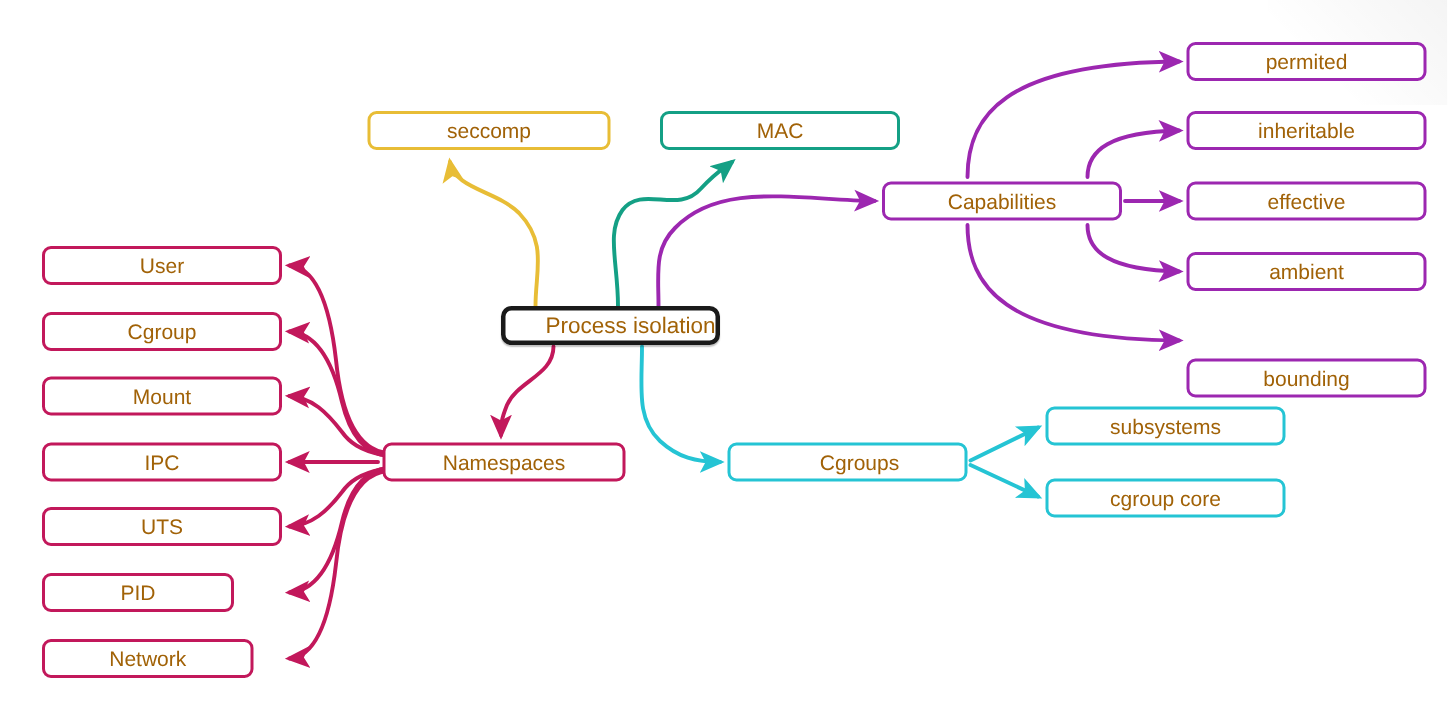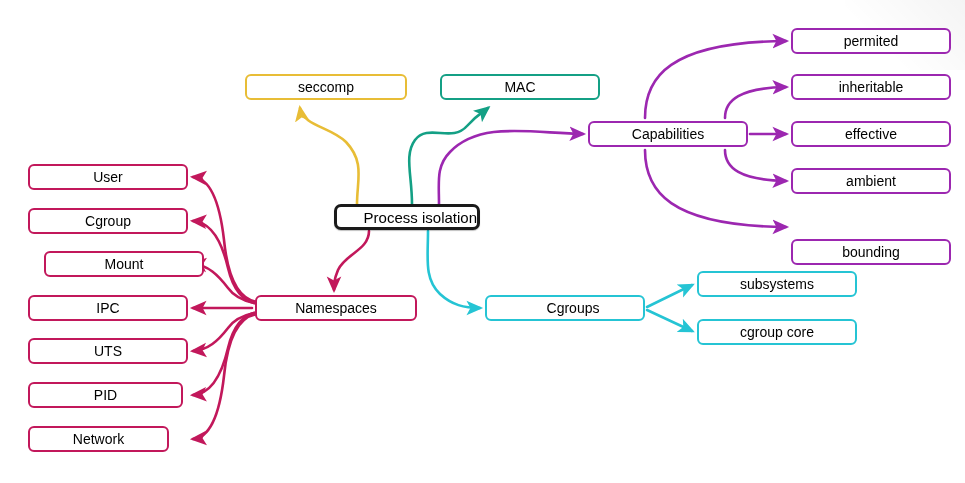--- a/index.html
+++ b/index.html
@@ -35,21 +35,21 @@
     position: absolute;
     box-sizing: border-box;
     background: #ffffff;
     border-style: solid;
     border-width: 2px;
     border-radius: 6px;
     display: flex;
     align-items: center;
     justify-content: center;
     font-size: 14px;
-    color: #000000;
+    color: #a16207;
     line-height: 1;
     white-space: nowrap;
     z-index: 3;
   }
   .node-root {
     border-color: #1a1a1a;
     border-width: 3.5px;
     border-radius: 7px;
     font-size: 15px;
     box-shadow: 0 1px 1px rgba(0,0,0,0.25);
@@ -162,30 +162,30 @@
   <div class="node node-cg" style="left:697px; top:319px; width:160px; height:26px;">
     <span>cgroup core</span>
   </div>
 
   <div class="node node-ns" style="left:28px; top:164px; width:160px; height:26px;">
     <span>User</span>
   </div>
   <div class="node node-ns" style="left:28px; top:208px; width:160px; height:26px;">
     <span>Cgroup</span>
   </div>
-  <div class="node node-ns" style="left:28px; top:251px; width:160px; height:26px;margin-left:16px;">
+  <div class="node node-ns" style="left:28px; top:251px; width:160px; height:26px;">
     <span>Mount</span>
   </div>
   <div class="node node-ns" style="left:28px; top:295px; width:160px; height:26px;">
     <span>IPC</span>
   </div>
   <div class="node node-ns" style="left:28px; top:338px; width:160px; height:26px;">
     <span>UTS</span>
   </div>
-  <div class="node node-ns" style="left:28px; top:382px; width:155px; height:26px;">
+  <div class="node node-ns" style="left:28px; top:382px; width:128px; height:26px;">
     <span>PID</span>
   </div>
   <div class="node node-ns" style="left:28px; top:426px; width:141px; height:26px;">
     <span>Network</span>
   </div>
 
   <div id="corner-shade"></div>
 </div>
 
 </body></html>

